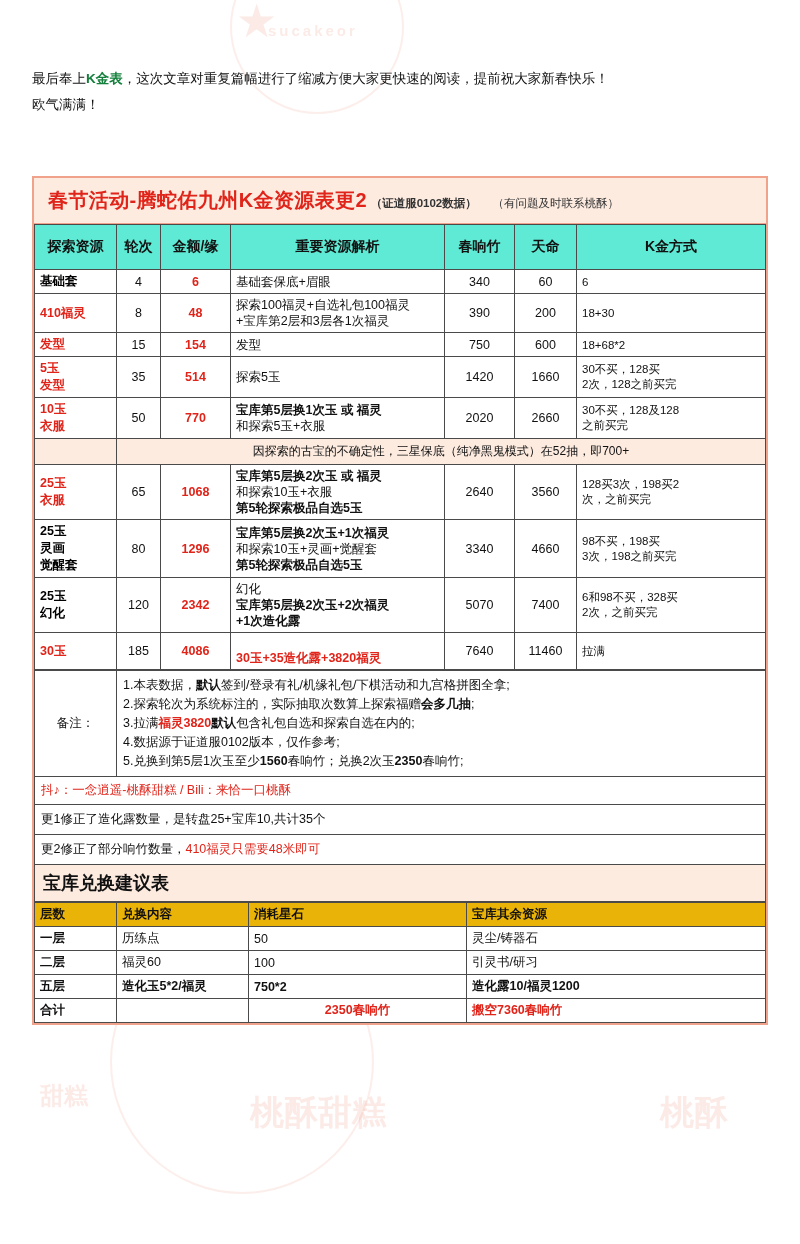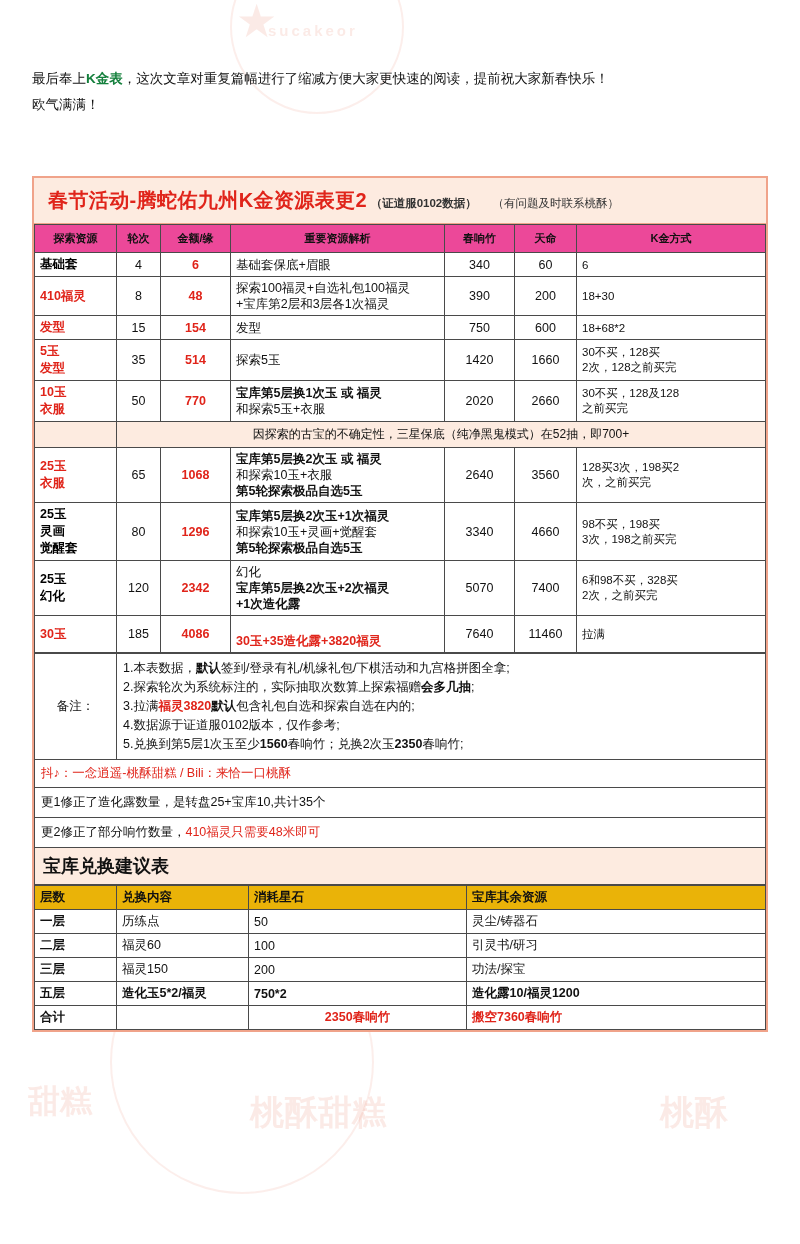--- a/index.html
+++ b/index.html
@@ -52,21 +52,21 @@
   }
   .title-main{
     font-size:20px;font-weight:bold;color:#e0241a;
     letter-spacing:.4px;
   }
   .title-sub{font-size:11.5px;color:#333;font-weight:bold;}
   .title-note{font-size:11.5px;color:#333;margin-left:12px;font-family:Liberation Mono, monospace;}
 
   table{border-collapse:collapse;width:100%;}
   td,th{border:1px solid #4a4a4a;padding:3px 5px;vertical-align:middle;font-size:12.5px;}
-  .hdr td{background:#ec4899;font-weight:bold;font-size:11px;padding:6px 5px;}
+  .hdr td{background:#5eead4;font-weight:bold;font-size:14px;padding:13px 5px;}
   .c{text-align:center;}
   .l{text-align:left;}
   .small{font-size:11.5px;}
   .bold{font-weight:bold;}
   .note-row td{background:#fdebe0;text-align:center;font-size:12px;padding:4px;}
   .sub2{font-size:12.5px;line-height:16px;}
   .remark-label{text-align:center;font-weight:normal;}
   .remark-list{line-height:19px;font-size:12.5px;padding:5px 6px;}
   .linkline{
     color:#e0241a;font-size:12.5px;padding:5px 6px;
@@ -89,21 +89,21 @@
 
 <div class="watermark" style="left:40px;top:286px;font-size:34px;">桃酥甜糕</div>
 <div class="watermark" style="left:660px;top:276px;font-size:34px;">桃酥</div>
 <div class="watermark" style="left:300px;top:380px;font-size:40px;">★</div>
 <div class="watermark" style="left:40px;top:520px;font-size:34px;">酥甜糕</div>
 <div class="watermark" style="left:660px;top:560px;font-size:34px;">桃酥</div>
 <div class="watermark" style="left:250px;top:700px;font-size:34px;">桃酥甜糕</div>
 <div class="watermark" style="left:660px;top:790px;font-size:34px;">桃酥</div>
 <div class="watermark" style="left:40px;top:830px;font-size:34px;">桃酥甜糕</div>
 <div class="watermark" style="left:190px;top:960px;font-size:44px;">★</div>
-<div class="watermark" style="left:28px;top:1080px;font-size:32px;font-family:Liberation Serif, serif;">甜糕</div>
+<div class="watermark" style="left:40px;top:1080px;font-size:24px;font-family:Liberation Serif, serif;">甜糕</div>
 <div class="watermark" style="left:250px;top:1090px;font-size:34px;">桃酥甜糕</div>
 <div class="watermark" style="left:660px;top:1090px;font-size:34px;">桃酥</div>
 <div class="wm-ring" style="left:110px;top:930px;width:260px;height:260px;"></div>
 <div class="wm-ring" style="left:440px;top:330px;width:220px;height:220px;"></div>
 
 <div class="intro">
   <span>最后奉上</span><b>K金表</b><span>，这次文章对重复篇幅进行了缩减方便大家更快速的阅读，提前祝大家新春快乐！</span><br>
   <span>欧气满满！</span>
 </div>
 
@@ -351,26 +351,20 @@
           <td class="l ">50</td>
           <td class="l ">灵尘/铸器石</td>
         </tr>
         <tr>
           <td class="l bold">二层</td>
           <td class="l ">福灵60</td>
           <td class="l ">100</td>
           <td class="l ">引灵书/研习</td>
         </tr>
         <tr>
-          <td class="l bold">三层</td>
-          <td class="l ">福灵150</td>
-          <td class="l ">200</td>
-          <td class="l ">功法/探宝</td>
-        </tr>
-        <tr>
           <td class="l bold">五层</td>
           <td class="l bold ">造化玉5*2/福灵</td>
           <td class="l bold ">750*2</td>
           <td class="l bold ">造化露10/福灵1200</td>
         </tr>
         <tr class="foot">
           <td class="l">合计</td>
           <td></td>
           <td class="c redb">2350春响竹</td>
           <td class="l redb">搬空7360春响竹</td>

